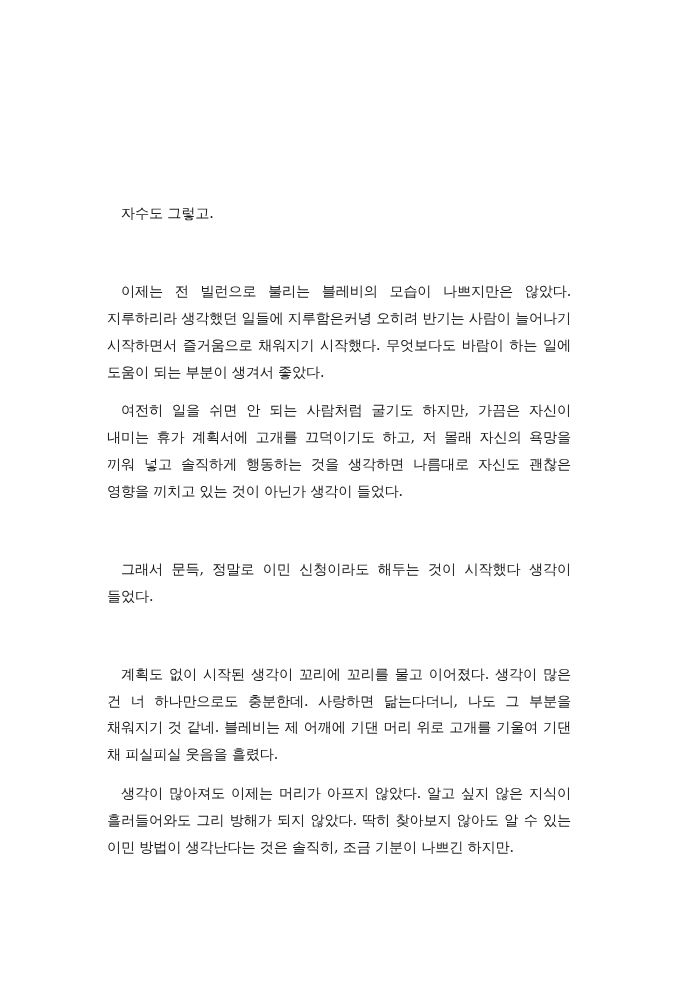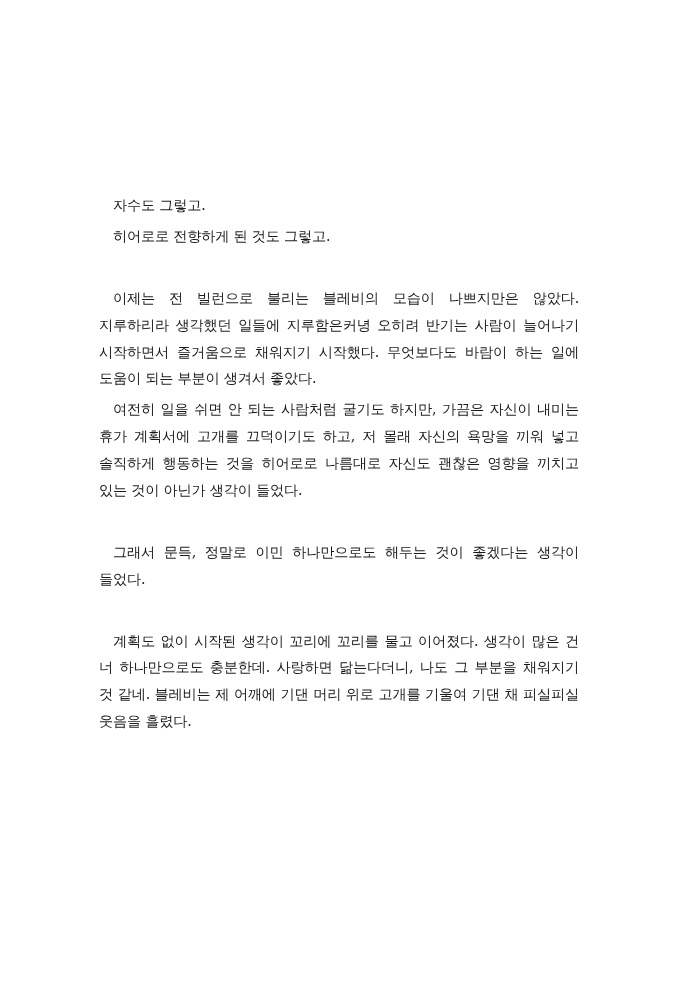--- a/index.html
+++ b/index.html
@@ -9,33 +9,33 @@
     left: 95px;
     top: 188px;
     width: 488px;
     font-family: "DejaVu Serif", "Liberation Serif", serif;
     font-size: 14.2px;
     line-height: 26.9px;
     color: #1a1a1a;
     letter-spacing: -0.2px;
   }
   .para {
-    margin: 4px;
+    margin: 12px;
     text-align: justify;
     text-indent: 14px;
     word-break: keep-all;
   }
   .blank { height: 26.9px; }
 </style>
 </head>
 <body>
 
 <div class="page">
   <p class="para">자수도 그렇고.</p>
-  <p class="para">히어로로 전향하게 된 것도 그렇고.</p>
   <div class="blank"></div>
   <p class="para">이제는 전 빌런으로 불리는 블레비의 모습이 나쁘지만은 않았다. 지루하리라 생각했던 일들에 지루함은커녕 오히려 반기는 사람이 늘어나기 시작하면서 즐거움으로 채워지기 시작했다. 무엇보다도 바람이 하는 일에 도움이 되는 부분이 생겨서 좋았다.</p>
-  <p class="para">여전히 일을 쉬면 안 되는 사람처럼 굴기도 하지만, 가끔은 자신이 내미는 휴가 계획서에 고개를 끄덕이기도 하고, 저 몰래 자신의 욕망을 끼워 넣고 솔직하게 행동하는 것을 히어로로 나름대로 자신도 괜찮은 영향을 끼치고 있는 것이 아닌가 생각이 들었다.</p>
+  <p class="para">여전히 일을 쉬면 안 되는 사람처럼 굴기도 하지만, 가끔은 자신이 내미는 휴가 계획서에 고개를 끄덕이기도 하고, 저 몰래 자신의 욕망을 끼워 넣고 솔직하게 행동하는 것을 생각하면 나름대로 자신도 괜찮은 영향을 끼치고 있는 것이 아닌가 생각이 들었다.</p>
   <div class="blank"></div>
-  <p class="para">그래서 문득, 정말로 이민 하나만으로도 해두는 것이 좋겠다는 생각이 들었다.</p>
+  <p class="para">그래서 문득, 정말로 이민 신청이라도 해두는 것이 시작했다 생각이 들었다.</p>
   <div class="blank"></div>
   <p class="para">계획도 없이 시작된 생각이 꼬리에 꼬리를 물고 이어졌다. 생각이 많은 건 너 하나만으로도 충분한데. 사랑하면 닮는다더니, 나도 그 부분을 채워지기 것 같네. 블레비는 제 어깨에 기댄 머리 위로 고개를 기울여 기댄 채 피실피실 웃음을 흘렸다.</p>
+  <p class="para">생각이 많아져도 이제는 머리가 아프지 않았다. 알고 싶지 않은 지식이 흘러들어와도 그리 방해가 되지 않았다. 딱히 찾아보지 않아도 알 수 있는 이민 방법이 생각난다는 것은 솔직히, 조금 기분이 나쁘긴 하지만.</p>
 </div>
 
 </body></html>

